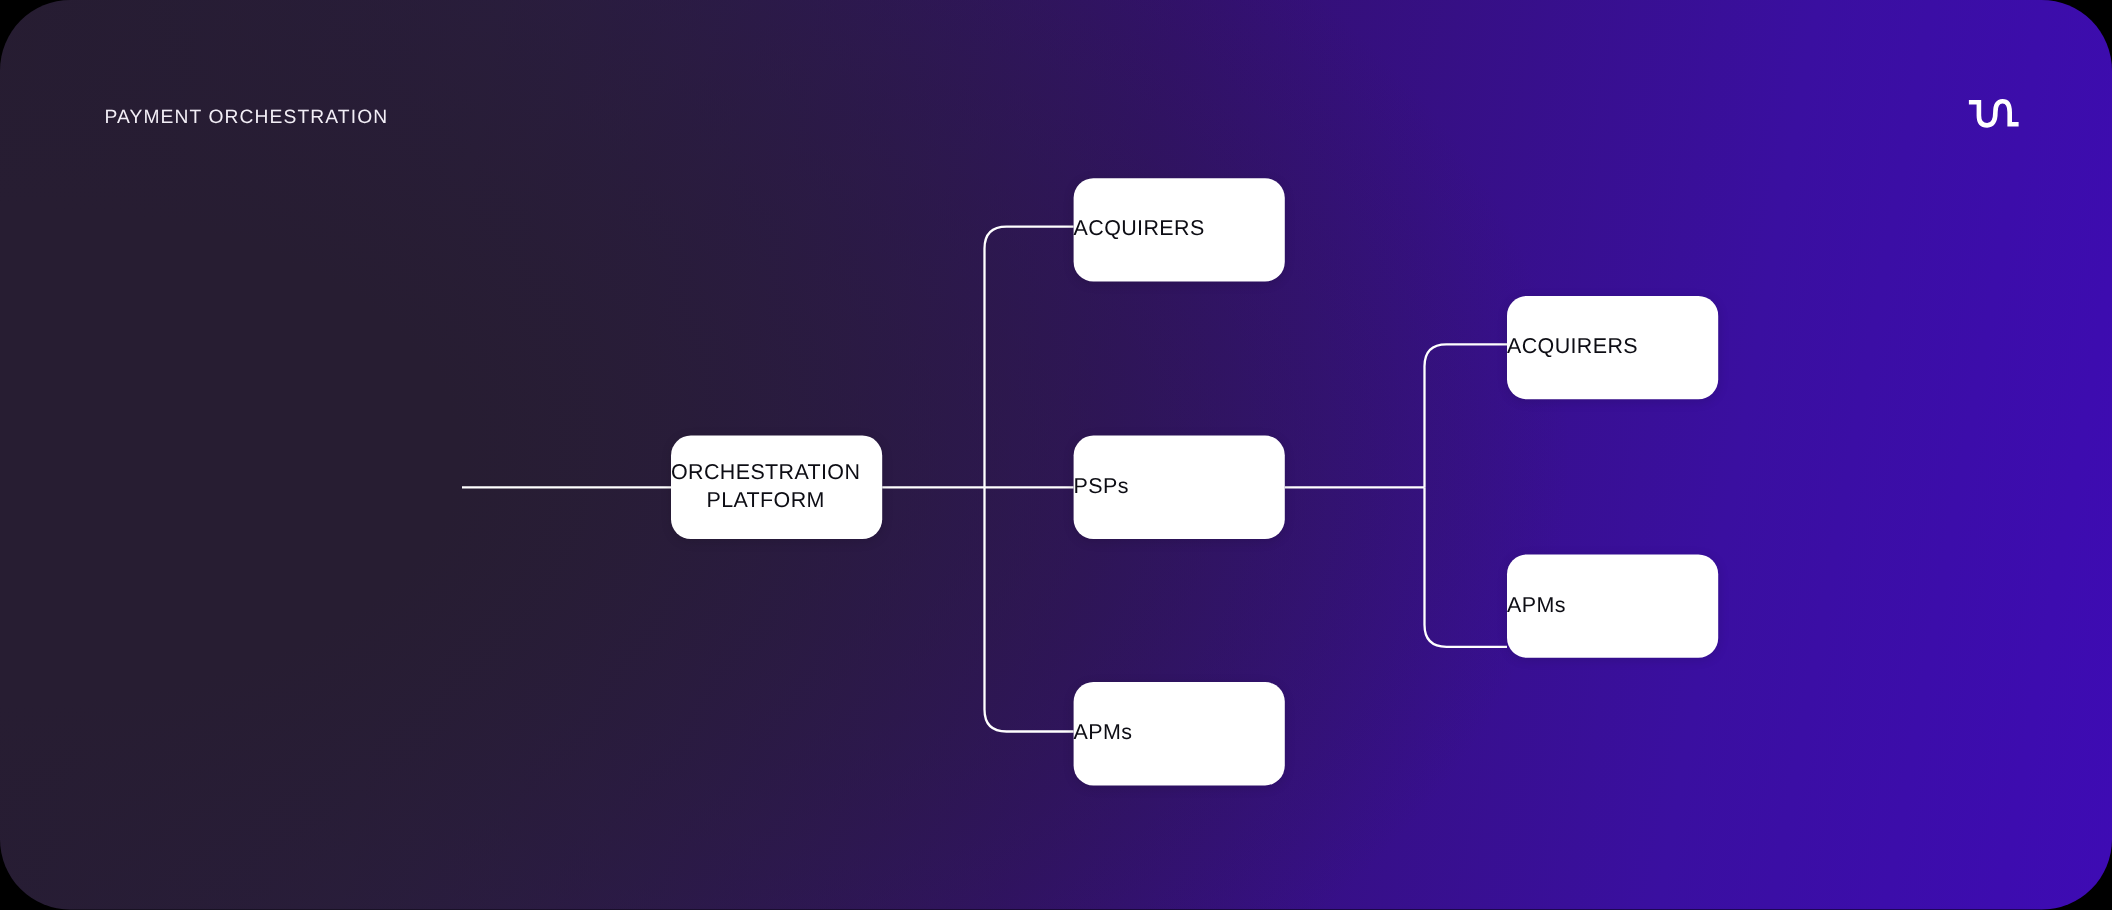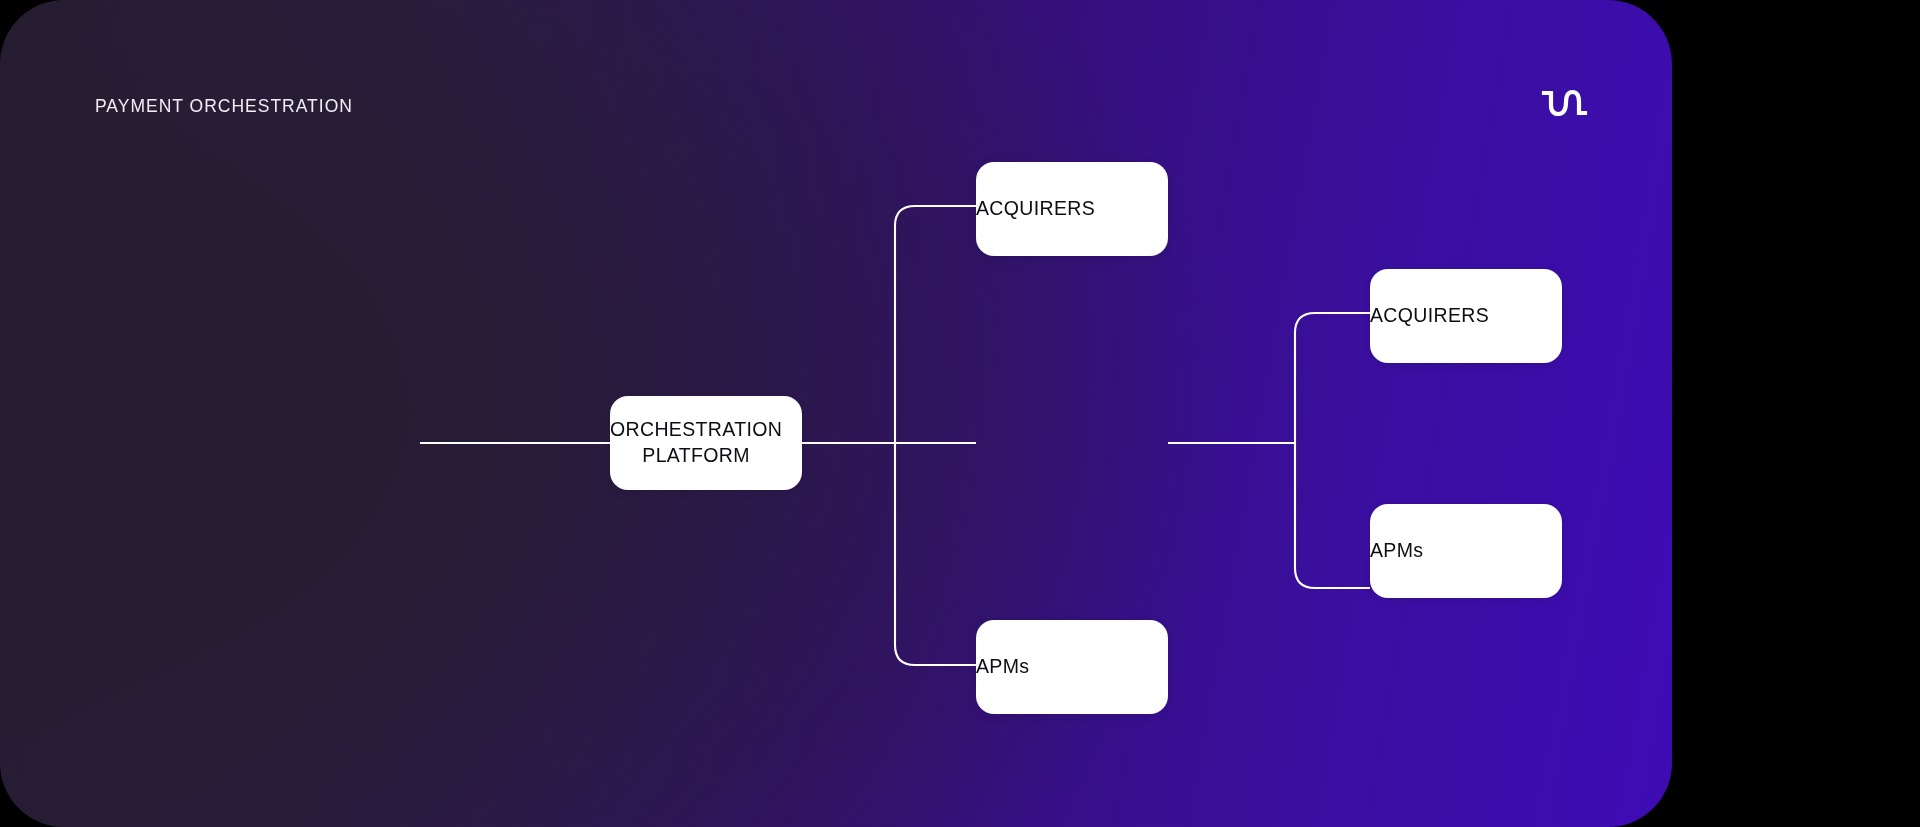--- a/index.html
+++ b/index.html
@@ -9,21 +9,21 @@
     width: 1920px;
     height: 827px;
     background: #000000;
     overflow: hidden;
     font-family: "Liberation Sans", sans-serif;
   }
 
   #card {
     position: absolute;
     left: 0; top: 0;
-    width: 1672px;
+    width: 1920px;
     height: 827px;
     border-radius: 64px;
     overflow: hidden;
     background:
       radial-gradient(120% 150% at 0% 50%, #271d32 0%, #271d32 18%, rgba(39,29,50,0) 62%),
       linear-gradient(100deg, #241b30 0%, #2b1d46 22%, #331070 52%, #3a0fa0 80%, #3e0bb4 100%);
   }
 
   
   #title {
@@ -115,20 +115,23 @@
 
     <div class="node" style="left:610px; top:396px; width:192px; height:94px;">
       <span>ORCHESTRATION
 PLATFORM</span>
     </div>
 
     <div class="node" style="left:976px; top:162px; width:192px; height:94px;">
       <span>ACQUIRERS</span>
     </div>
 
+    <div class="node" style="left:976px; top:396px; width:192px; height:94px;">
+      <span>PSPs</span>
+    </div>
 
     <div class="node" style="left:976px; top:620px; width:192px; height:94px;">
       <span>APMs</span>
     </div>
 
     <div class="node" style="left:1370px; top:269px; width:192px; height:94px;">
       <span>ACQUIRERS</span>
     </div>
 
     <div class="node" style="left:1370px; top:504px; width:192px; height:94px;">

